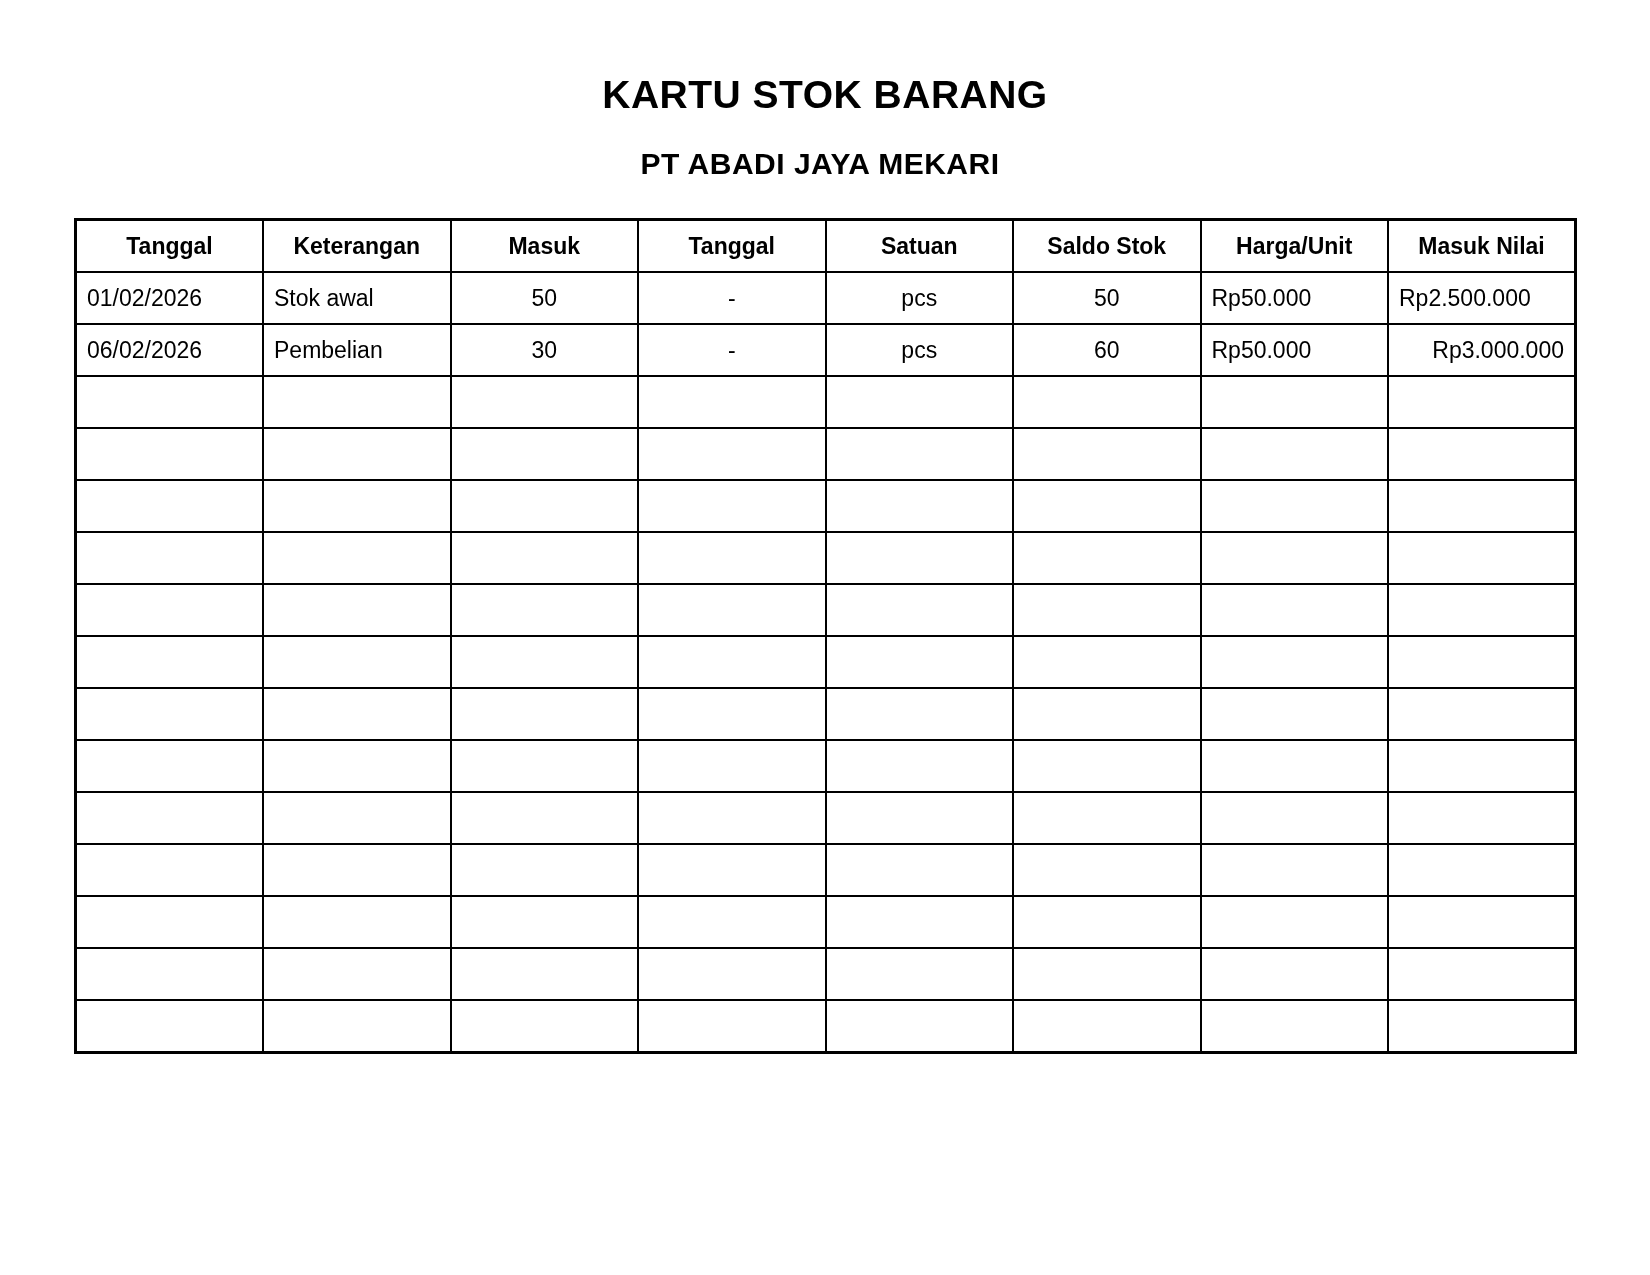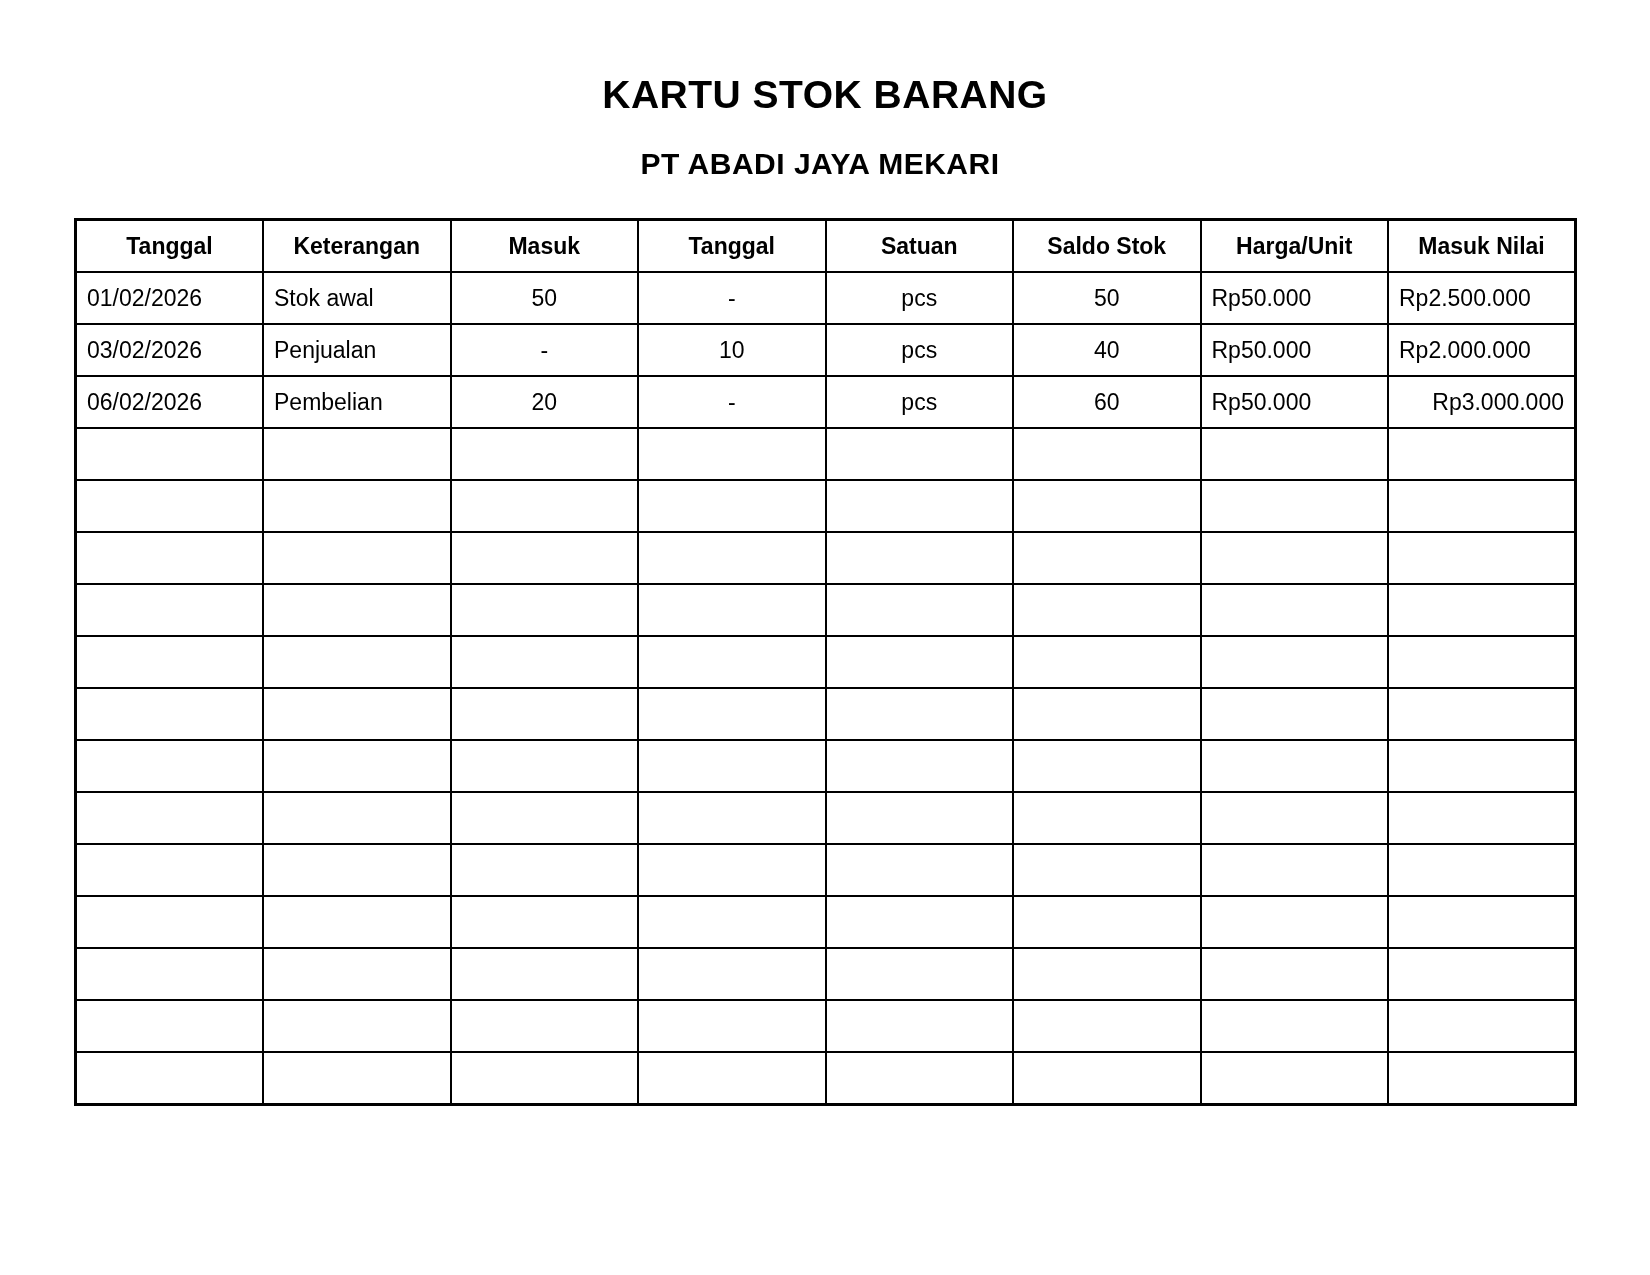--- a/index.html
+++ b/index.html
@@ -77,33 +77,23 @@
           <td style="text-align: left;">01/02/2026</td>
           <td style="text-align: left;">Stok awal</td>
           <td style="text-align: center;">50</td>
           <td style="text-align: center;">-</td>
           <td style="text-align: center;">pcs</td>
           <td style="text-align: center;">50</td>
           <td style="text-align: left;">Rp50.000</td>
           <td style="text-align: left;">Rp2.500.000</td>
         </tr>
         <tr>
-          <td style="text-align: left;">03/02/2026</td>
-          <td style="text-align: left;">Penjualan</td>
-          <td style="text-align: center;">-</td>
-          <td style="text-align: center;">10</td>
-          <td style="text-align: center;">pcs</td>
-          <td style="text-align: center;">40</td>
-          <td style="text-align: left;">Rp50.000</td>
-          <td style="text-align: left;">Rp2.000.000</td>
-        </tr>
-        <tr>
           <td style="text-align: left;">06/02/2026</td>
           <td style="text-align: left;">Pembelian</td>
-          <td style="text-align: center;">20</td>
+          <td style="text-align: center;">30</td>
           <td style="text-align: center;">-</td>
           <td style="text-align: center;">pcs</td>
           <td style="text-align: center;">60</td>
           <td style="text-align: left;">Rp50.000</td>
           <td style="text-align: right;">Rp3.000.000</td>
         </tr>
         <tr>
           <td style="text-align: left;"></td>
           <td style="text-align: left;"></td>
           <td style="text-align: center;"></td>

